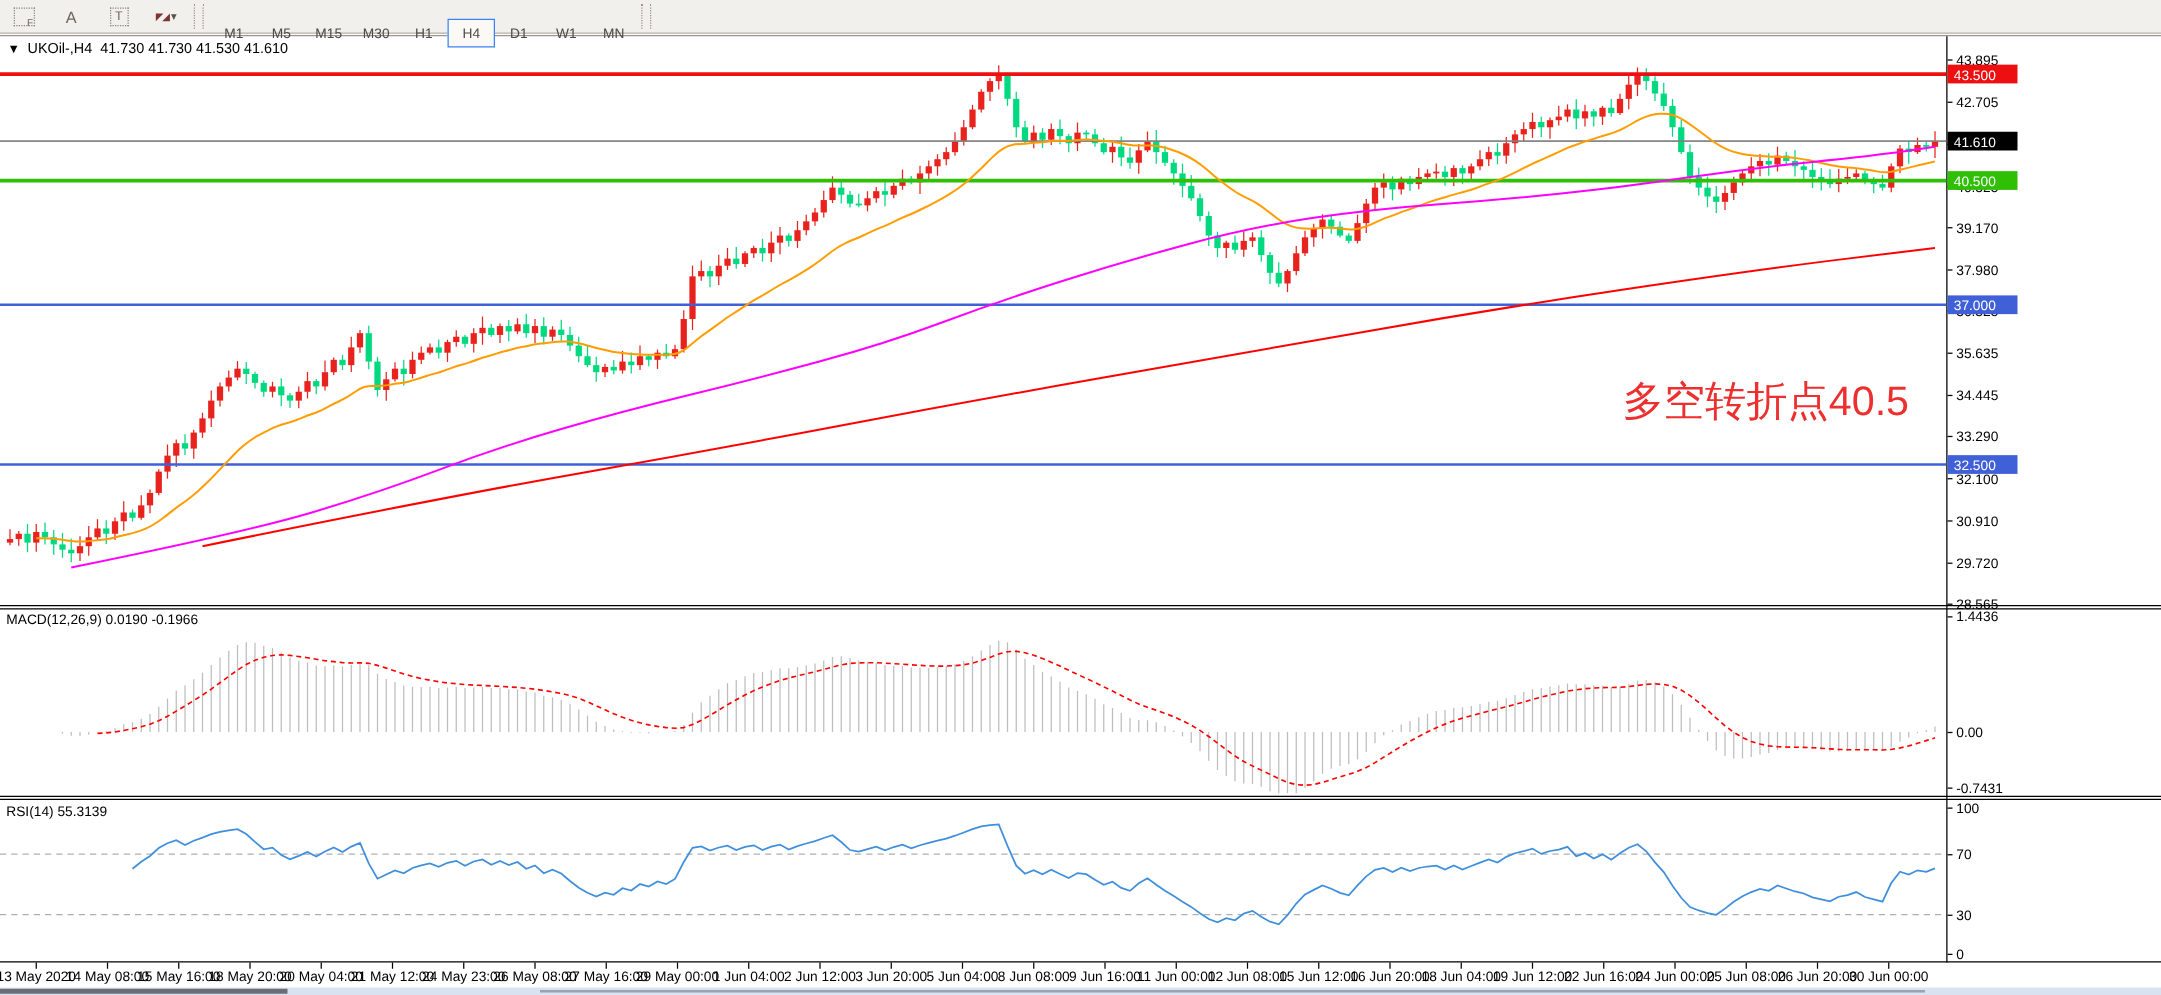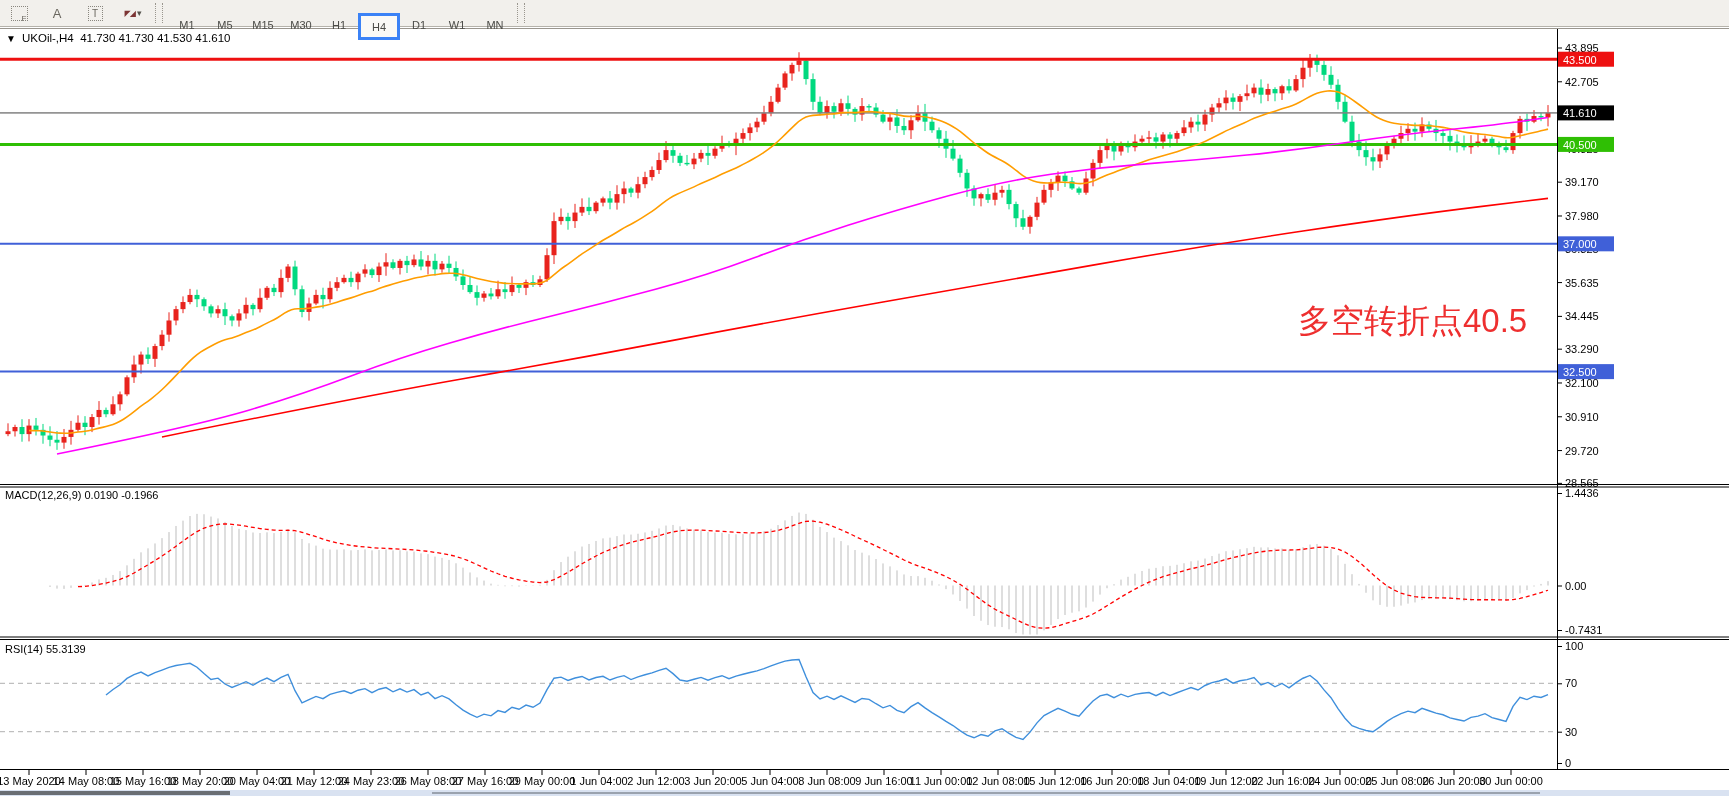--- a/index.html
+++ b/index.html
@@ -3,21 +3,21 @@
 <meta charset="utf-8">
 <style>
   html,body{margin:0;padding:0;background:#ffffff;font-family:"Liberation Sans",sans-serif;}
   #app{position:relative;width:1729px;height:796px;overflow:hidden;background:#fff;}
   
   #toolbar{position:absolute;left:0;top:0;width:1729px;height:27px;background:#f2f0ec;
     border-bottom:1px solid #b5b2aa;display:flex;align-items:center;z-index:5;box-sizing:border-box;}
   .tb-grip{width:6px;height:20px;border-left:1px dotted #9a968e;border-right:1px dotted #9a968e;margin:0 5px 0 3px;}
   .tb-btn{height:21px;min-width:24px;padding:0 6px;display:flex;align-items:center;justify-content:center;
     font-size:11px;color:#4a4a46;background:transparent;border:1px solid transparent;cursor:default;user-select:none;}
-  .tb-btn.active{background:#faf9f6;border:3px solid #3b82f6;}
+  .tb-btn.active{background:#faf9f6;border:1px solid #3b82f6;}
   .icon-frame{width:15px;height:13px;border:1px dotted #8a877f;position:relative;}
   .icon-frame span{position:absolute;right:0px;bottom:-3px;font-size:8px;color:#6a675f;}
   .icon-a{font-size:13px;color:#6a675f;}
   .icon-t{width:13px;height:13px;border:1px dotted #8a877f;font-size:10px;color:#6a675f;
     display:flex;align-items:center;justify-content:center;}
   .icon-arrows{font-size:8px;color:#7c3434;letter-spacing:-1px;}
   .icon-caret{font-size:9px;color:#55524c;margin-left:2px;}
   svg text{font-family:"Liberation Sans",sans-serif;}
   .cjk{font-family:"Liberation Sans","DejaVu Sans",sans-serif;}
 </style>
@@ -36,21 +36,21 @@
       <span class="icon-a">A</span>
     </div>
     <div class="tb-btn">
       <span class="icon-t">T</span>
     </div>
     <div class="tb-btn">
       <span class="icon-arrows">◤◢</span>
       <span class="icon-caret">▾</span>
     </div>
     <div class="tb-grip"></div>
-    <div id="tf-group" style="display:flex;align-items:flex-start;margin-top:27px;">
+    <div id="tf-group" style="display:flex;align-items:center;margin-top:27px;">
         <div class="tb-btn">M1</div>
         <div class="tb-btn">M5</div>
         <div class="tb-btn">M15</div>
         <div class="tb-btn">M30</div>
         <div class="tb-btn">H1</div>
         <div class="tb-btn active">H4</div>
         <div class="tb-btn">D1</div>
         <div class="tb-btn">W1</div>
         <div class="tb-btn">MN</div>
       </div>

